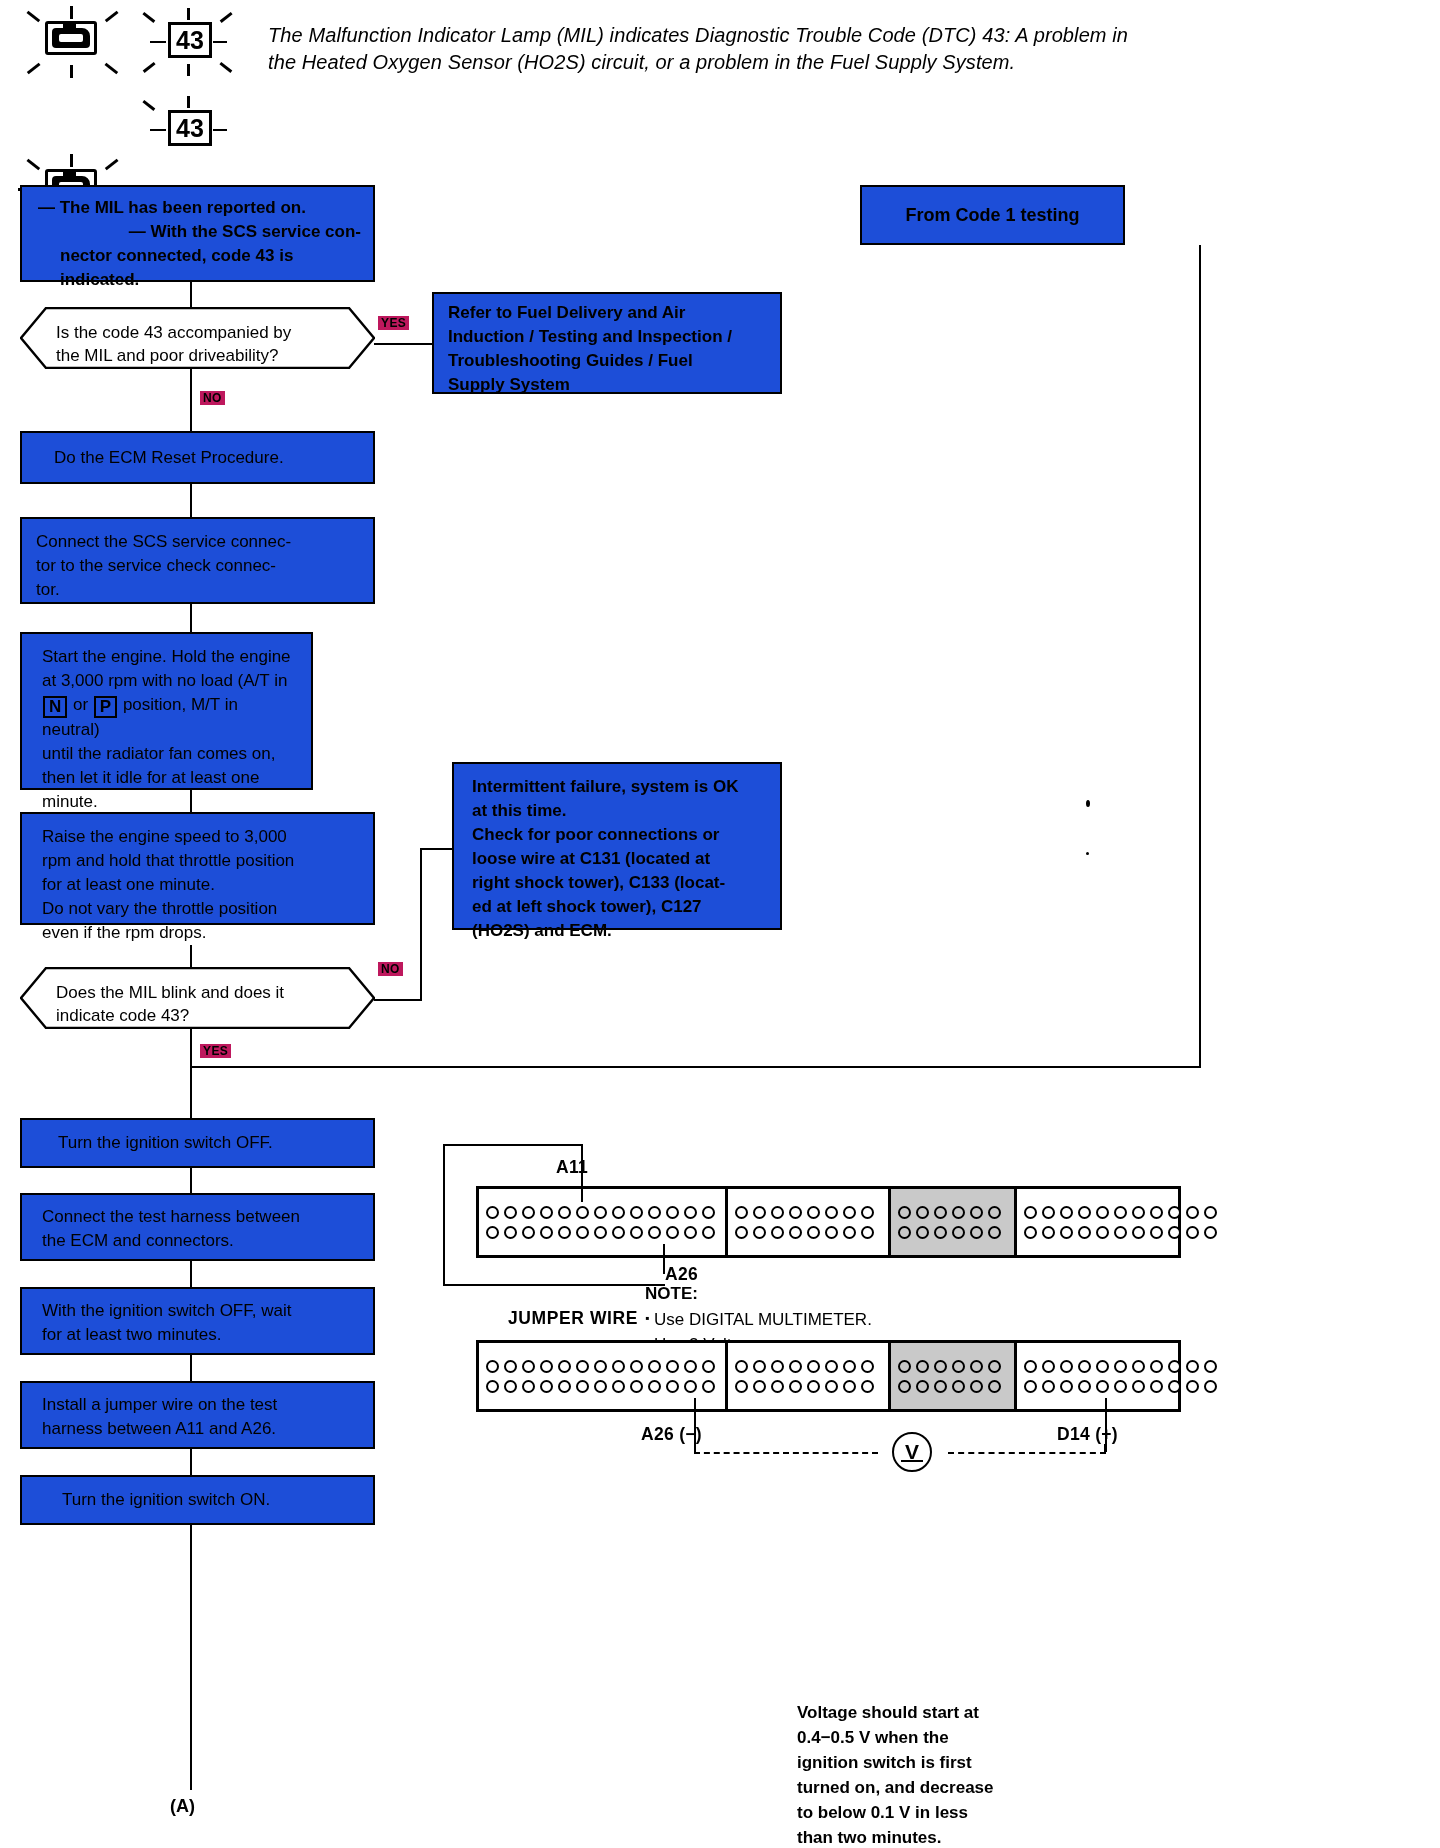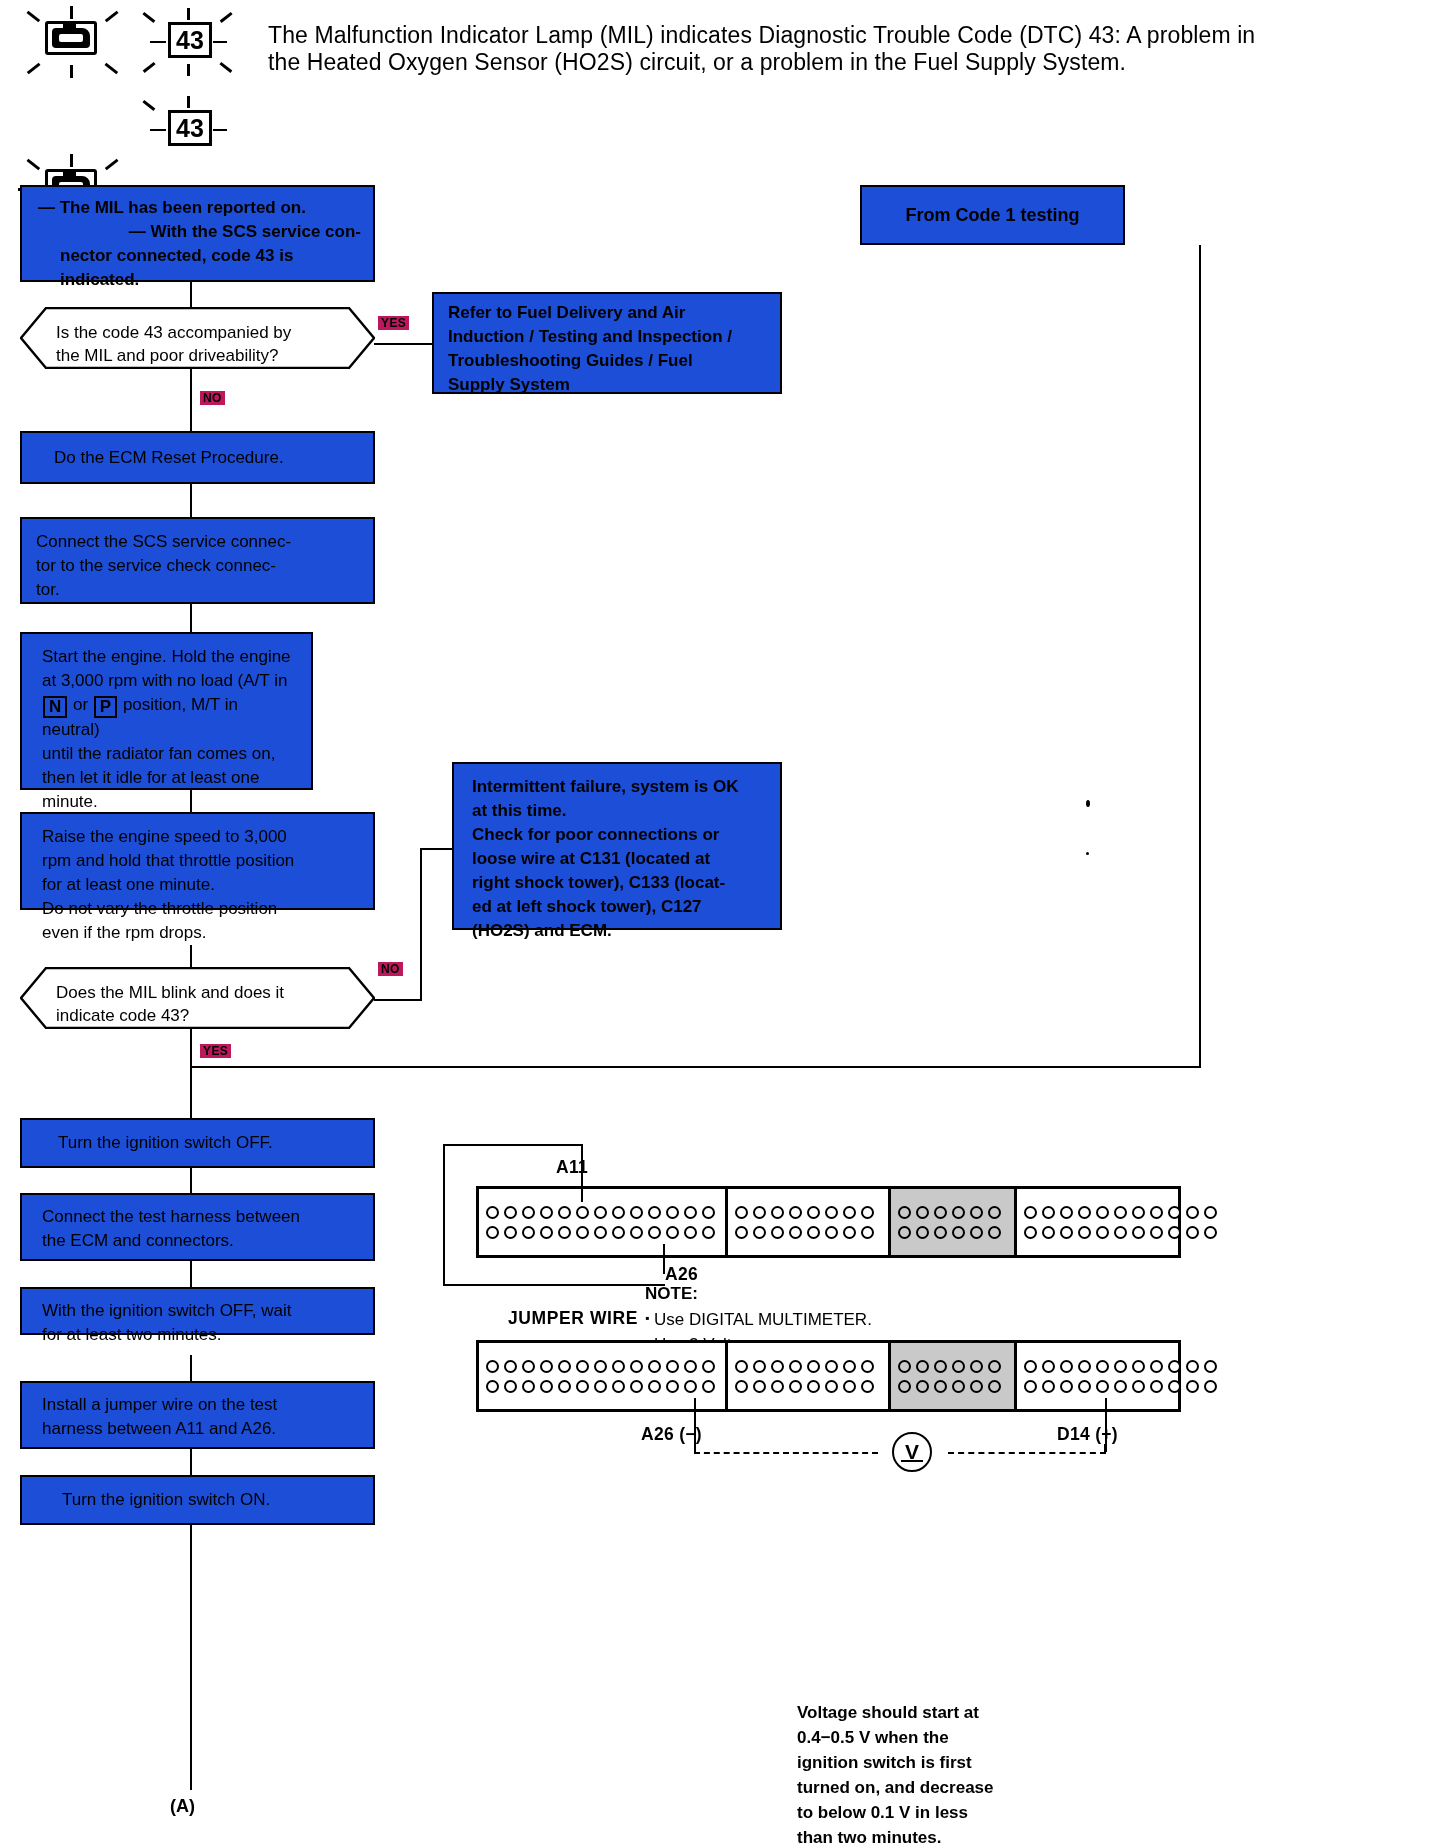--- a/index.html
+++ b/index.html
@@ -11,24 +11,25 @@
     width: 1440px; height: 1848px;
     position: relative;
     font-family: "Liberation Sans", sans-serif;
     color: #000;
     overflow: hidden;
   }
   .abs { position: absolute; }
 
   
   .hdr-text {
-    font-size: 23px;
+    font-size: 20px;
     line-height: 27px;
     font-weight: 400;
     letter-spacing: .1px;
+    font-style: italic;
   }
 
   
   .mil-icon { position: relative; }
   .mil-box {
     position: absolute;
     border: 3px solid #000;
     border-radius: 3px;
     background: #fff;
   }
@@ -290,21 +291,21 @@
   <div>at 3,000 rpm with no load (A/T in</div>
   <div>
     <span class="inline-key">N</span><span> or </span><span class="inline-key">P</span><span> position, M/T in neutral)</span>
   </div>
   <div>until the radiator fan comes on,</div>
   <div>then let it idle for at least one</div>
   <div>minute.</div>
 </div>
 <div class="line vline" style="left:190px; top:790px; height:22px;"></div>
 
-<div class="box b2" style="left:20px; top:812px; width:355px; height:98px; padding-left:20px; padding-top:11px;">
+<div class="box b2" style="left:20px; top:812px; width:355px; height:113px; padding-left:20px; padding-top:11px;">
   <div>Raise the engine speed to 3,000</div>
   <div>rpm and hold that throttle position</div>
   <div>for at least one minute.</div>
   <div>Do not vary the throttle position</div>
   <div>even if the rpm drops.</div>
 </div>
 <div class="line vline" style="left:190px; top:945px; height:22px;"></div>
 
 <div class="diamond-wrap" style="left:20px; top:967px; width:355px; height:62px;">
   <svg class="diamond" viewBox="0 0 355 62" preserveAspectRatio="none">
@@ -349,21 +350,21 @@
   <div>Turn the ignition switch OFF.</div>
 </div>
 <div class="line vline" style="left:190px; top:1168px; height:25px;"></div>
 
 <div class="box b2" style="left:20px; top:1193px; width:355px; height:68px; padding-left:20px; padding-top:10px;">
   <div>Connect the test harness between</div>
   <div>the  ECM  and  connectors.</div>
 </div>
 <div class="line vline" style="left:190px; top:1261px; height:26px;"></div>
 
-<div class="box b2" style="left:20px; top:1287px; width:355px; height:48px; padding-left:20px; padding-top:10px;">
+<div class="box b2" style="left:20px; top:1287px; width:355px; height:68px; padding-left:20px; padding-top:10px;">
   <div>With the ignition switch OFF, wait</div>
   <div>for at least two minutes.</div>
 </div>
 <div class="line vline" style="left:190px; top:1355px; height:26px;"></div>
 
 <div class="box b2" style="left:20px; top:1381px; width:355px; height:68px; padding-left:20px; padding-top:10px;">
   <div>Install a jumper wire on the test</div>
   <div>harness between A11 and A26.</div>
 </div>
 <div class="line vline" style="left:190px; top:1449px; height:26px;"></div>

